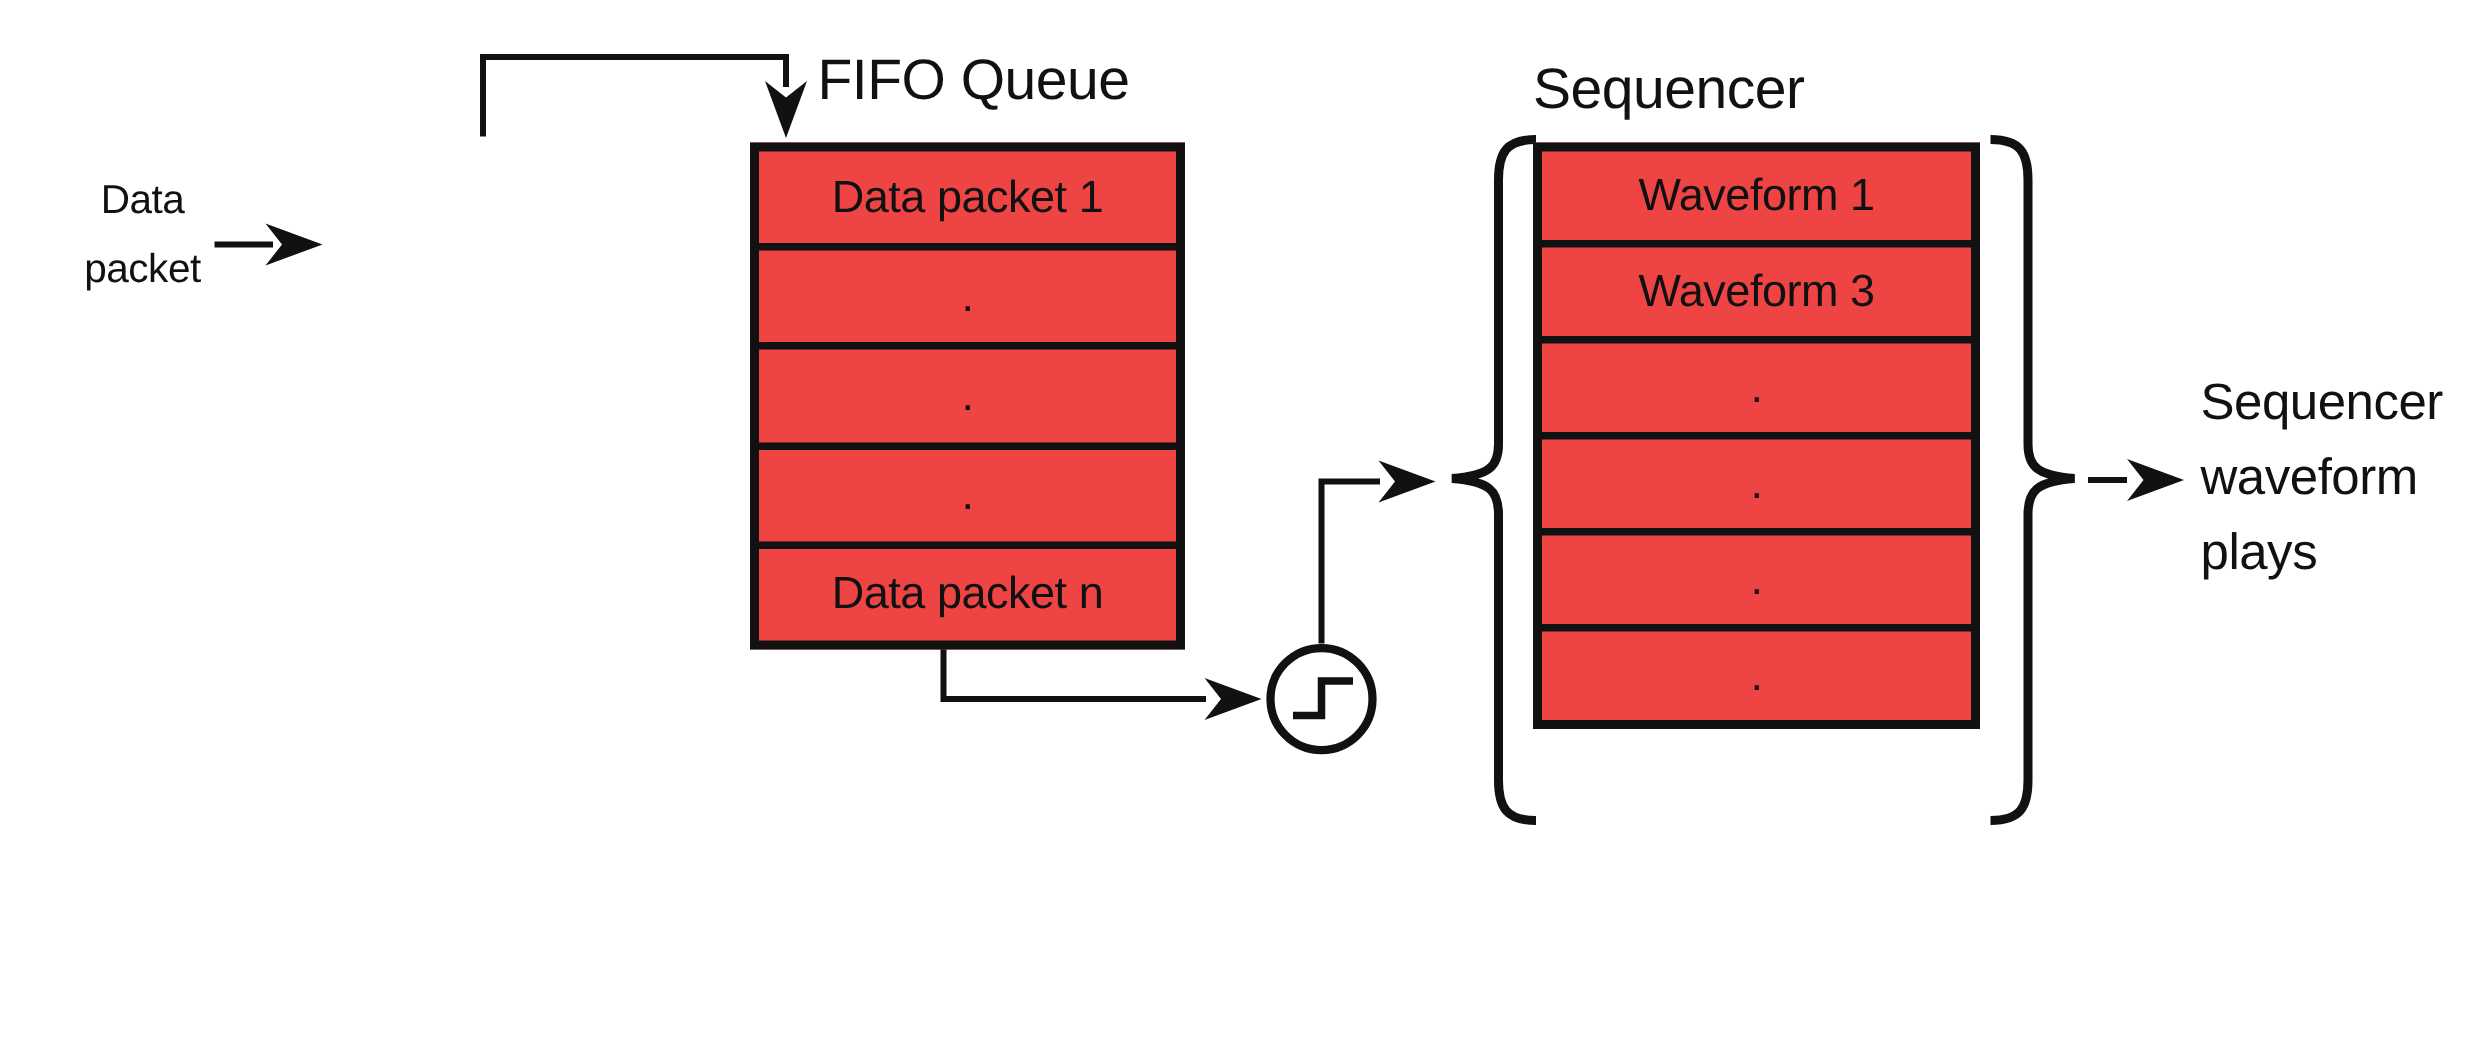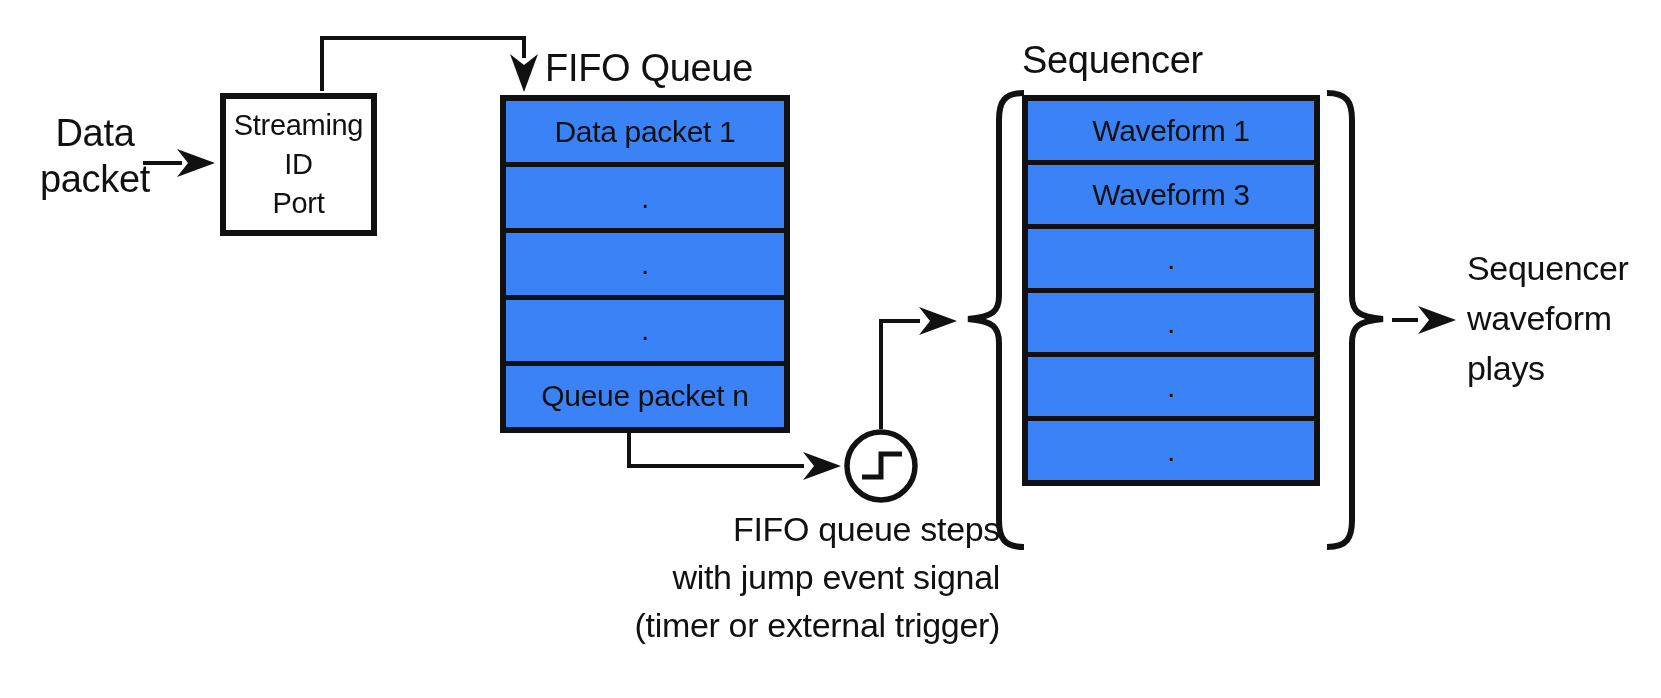--- a/index.html
+++ b/index.html
@@ -4,25 +4,25 @@
 <style>
   html,body{margin:0;padding:0;background:#fff;}
   #stage{
     position:relative;width:1661px;height:698px;background:#fff;overflow:hidden;
     font-family:"Liberation Sans","DejaVu Sans",sans-serif;
     color:#111;letter-spacing:-0.02em;
   }
   #wires{position:absolute;left:0;top:0;width:1661px;height:698px;}
   .abs{position:absolute;}
   .pre{white-space:pre-line;}
-  .label{font-size:38px;line-height:46px;}
+  .label{font-size:27px;line-height:46px;}
   .title{font-size:38px;line-height:40px;}
   .caption{font-size:34px;line-height:48px;text-align:right;}
   .box{
-    position:absolute;border:6px solid #111;background:#3b82f6;
+    position:absolute;border:6px solid #111;background:#ef4444;
     display:flex;flex-direction:column;box-sizing:border-box;
   }
   .row{
     flex:1;display:flex;align-items:center;justify-content:center;
     font-size:30px;border-bottom:5px solid #111;
   }
   .row:last-child{border-bottom:none;}
   .row.dot span{line-height:0;font-size:30px;}
   .portbox{
     position:absolute;border:6px solid #111;background:#fff;box-sizing:border-box;
@@ -59,48 +59,40 @@
     <circle cx="881" cy="466" r="34" fill="#fff" stroke="#111" stroke-width="5.5"></circle>
     <path d="M862 477 H881 V454 H902" fill="none" stroke="#111" stroke-width="5"></path>
 
     <path d="M1024 93 C1004 93 999 102 999 120 L999 296 C999 311 993 317 968 319 C993 321 999 327 999 343 L999 520 C999 538 1004 547 1024 547" fill="none" stroke="#111" stroke-width="6"></path>
     <path d="M1327 93 C1347 93 1352 102 1352 120 L1352 296 C1352 311 1358 317 1383 319 C1358 321 1352 327 1352 343 L1352 520 C1352 538 1347 547 1327 547" fill="none" stroke="#111" stroke-width="6"></path>
   </svg>
 
   <div class="abs label pre" style="left:15px;top:110px;width:160px;text-align:center;">Data
 packet</div>
 
-  <div class="portbox" style="left:220px;top:93px;width:157px;height:143px;">
-    <span class="pre">Streaming
-ID
-Port</span>
-  </div>
 
-  <div class="abs title" style="left:545px;top:48px;text-align:center;">FIFO Queue</div>
+  <div class="abs title" style="left:545px;top:34px;text-align:center;">FIFO Queue</div>
   <div class="box" style="left:500px;top:95px;width:290px;height:338px;">
     <div class="row">
         <span>Data packet 1</span>
       </div>
     <div class="row dot">
         <span>.</span>
       </div>
     <div class="row dot">
         <span>.</span>
       </div>
     <div class="row dot">
         <span>.</span>
       </div>
     <div class="row">
-        <span>Queue packet n</span>
+        <span>Data packet n</span>
       </div>
   </div>
 
-  <div class="abs caption pre" style="left:560px;top:505px;width:440px;">FIFO queue steps
-with jump event signal
-(timer or external trigger)</div>
 
   <div class="abs title" style="left:1022px;top:40px;width:298px;text-align:left;">Sequencer</div>
   <div class="box" style="left:1022px;top:95px;width:298px;height:391px;">
     <div class="row">
         <span>Waveform 1</span>
       </div>
     <div class="row">
         <span>Waveform 3</span>
       </div>
     <div class="row dot">

